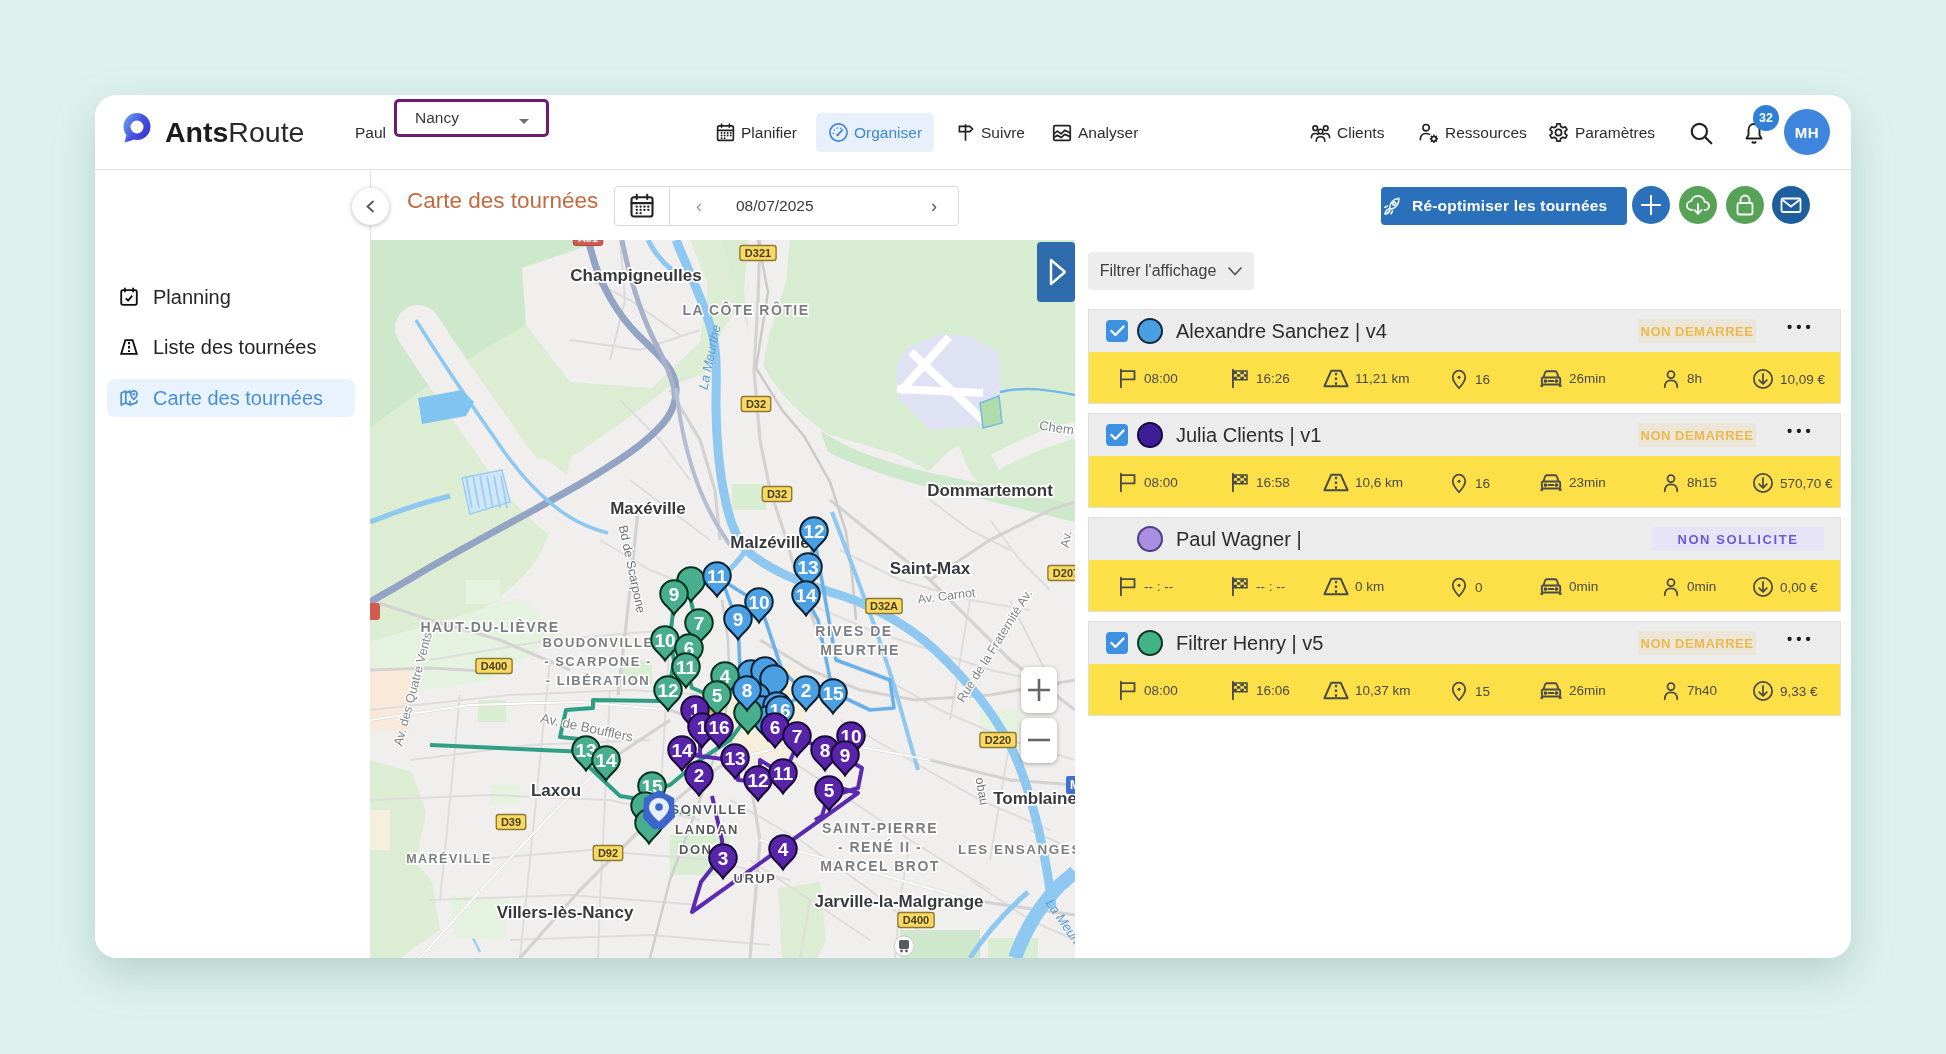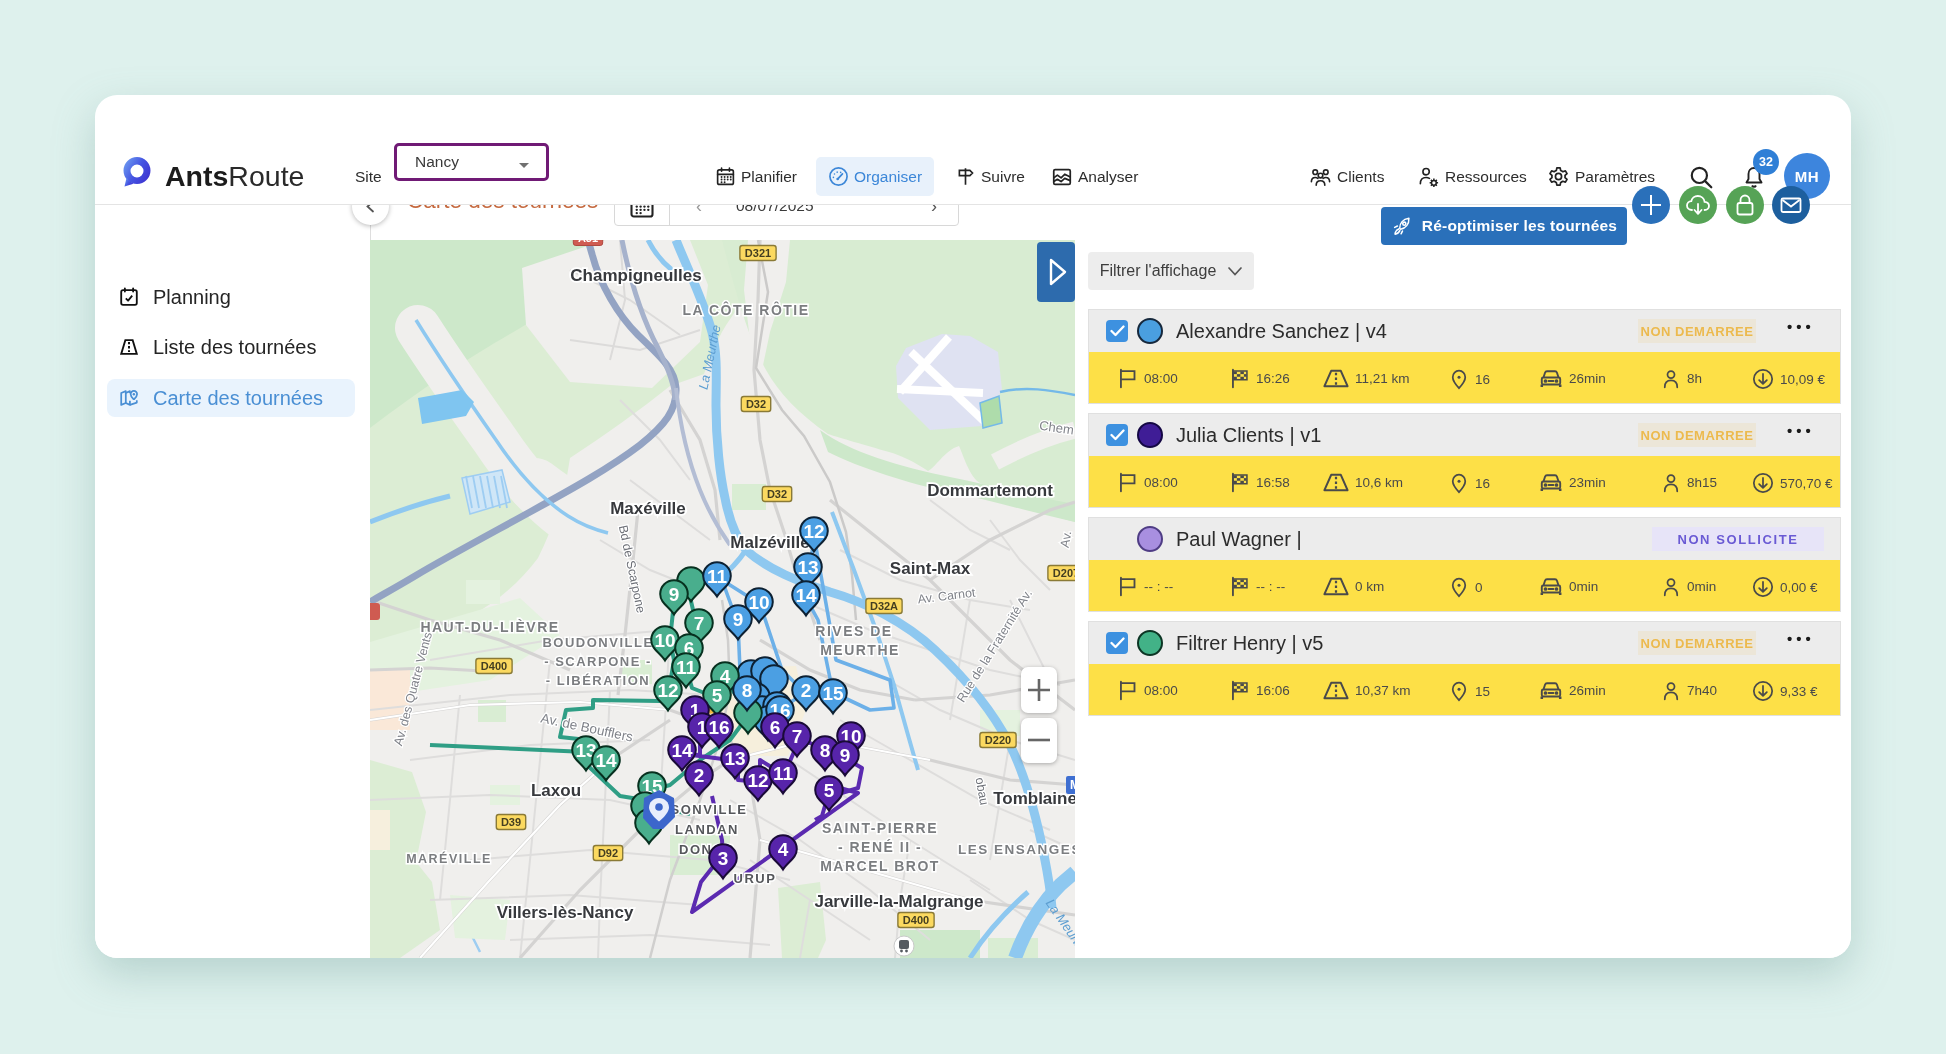--- a/index.html
+++ b/index.html
@@ -1,30 +1,30 @@
 <!DOCTYPE html>
 <html><head>
 <meta charset="utf-8">
 <style>
   * { margin:0; padding:0; box-sizing:border-box; }
   html,body { width:1946px; height:1054px; background:#def1ed; font-family:"Liberation Sans",sans-serif; overflow:hidden; }
   .app { position:absolute; left:95px; top:95px; width:1756px; height:863px; background:#ffffff; border-radius:22px; box-shadow:0 16px 40px rgba(110,155,150,0.35); overflow:hidden; }
   .abs { position:absolute; }
-  .nav { position:absolute; left:0; top:0; width:1756px; height:66px; background:#fff; border-bottom:1px solid #e4e4e4; z-index:5;margin-top:44px; }
+  .nav { position:absolute; left:0; top:0; width:1756px; height:75px; background:#fff; border-bottom:1px solid #e4e4e4; z-index:5; }
   .navitem { position:absolute; top:0; height:75px; display:flex; align-items:center; gap:5px; font-size:15.5px; color:#2d2d2d; }
   .navitem svg { display:block; }
   .logo-ants { font-size:28.5px; font-weight:bold; color:#1c1c1c; }
   .logo-route { font-size:28.5px; font-weight:400; color:#2a2a2a; }
   .sitebox { position:absolute; left:299px; top:4px; width:155px; height:38px; border:3px solid #701a75; border-radius:5px; font-size:15.5px; color:#3a3a3a; display:flex; align-items:center; padding-left:18px; }
   .orgpill { position:absolute; left:721px; top:18px; width:118px; height:39px; background:#e8f1fb; border-radius:5px; }
   .subhead { position:absolute; left:275px; top:75px; width:1481px; height:70px; background:#fff; border-left:1px solid #dedede; z-index:4; }
   .backbtn { position:absolute; left:-19px; top:18px; width:37px; height:37px; border-radius:50%; background:#fff; box-shadow:0 1px 5px rgba(0,0,0,0.28); display:flex; align-items:center; justify-content:center; z-index:6; }
   .pagetitle { position:absolute; left:36px; top:18px; font-size:22.5px; color:#c5693f; font-weight:500; letter-spacing:0; }
   .dategroup { position:absolute; left:243px; top:16px; width:345px; height:40px; border:1px solid #d8d8d8; border-radius:4px; background:#fff; display:flex; align-items:center; }
-  .reopt { position:absolute; left:1010px; top:17px; width:246px; height:38px; background:#2a70ba; border-radius:4px; color:#fff; font-size:15.5px; font-weight:bold; display:flex; align-items:center; justify-content:center; gap:9px; letter-spacing:0.2px;margin-top:20px; }
+  .reopt { position:absolute; left:1010px; top:17px; width:246px; height:38px; background:#2a70ba; border-radius:4px; color:#fff; font-size:15.5px; font-weight:bold; display:flex; align-items:center; justify-content:flex-start; gap:9px; letter-spacing:0.2px; }
   .cbtn { position:absolute; top:91px; width:38px; height:38px; border-radius:50%; display:flex; align-items:center; justify-content:center; z-index:6; }
   .side { position:absolute; left:0; top:75px; width:275px; height:788px; background:#fff; z-index:3; }
   .sitem { position:absolute; left:12px; width:248px; height:38px; display:flex; align-items:center; gap:13px; padding-left:11px; font-size:20px; color:#252525; }
   .sitem svg { display:block; }
   .sitem.active { background:#e9f3fd; border-radius:8px; color:#4a8fd4; }
   .map { position:absolute; left:275px; top:145px; width:705px; height:718px; }
   .panel { position:absolute; left:980px; top:145px; width:776px; height:718px; background:#fff; }
   .filterbtn { position:absolute; left:13px; top:12px; width:166px; height:38px; background:#ededed; border-radius:4px; display:flex; align-items:center; justify-content:center; gap:12px; font-size:16px; color:#3d3d3d; }
   .card { position:absolute; left:13px; width:753px; height:95px; border:1px solid #e0e0e0; background:#fff; }
   .chead { position:absolute; left:0; top:0; right:0; height:42px; background:#ececec; }
@@ -51,21 +51,21 @@
             <stop offset="1" stop-color="#3d30cf"></stop>
       </linearGradient>
         </defs>
       <path d="M15,2 A13.5,13.5 0 1 0 15,29 A13.5,13.5 0 0 0 15,2 Z M15,9.5 A6.5,6.5 0 1 1 15,22.5 A6.5,6.5 0 1 1 15,9.5 Z" fill="url(#lg)" fill-rule="evenodd"></path>
       <path d="M4.6,22.5 L2.5,31.5 L11.5,28.7 A13.5,13.5 0 0 1 4.6,22.5 Z" fill="url(#lg)"></path>
     </svg>
     <div class="navitem" style="left:70px;gap:0">
         <span class="logo-ants">Ants</span>
         <span class="logo-route">Route</span>
       </div>
-    <div class="navitem" style="left:260px;font-size:15.5px">Site</div>
+    <div class="navitem" style="left:260px;font-size:15.5px">Paul</div>
     <div class="sitebox">Nancy
       <svg style="position:absolute;right:16px;top:16px" width="12" height="8" viewBox="0 0 12 8">
           <path d="M1 1 L6 6 L11 1 Z" fill="#707070"></path>
         </svg>
     </div>
     <div class="orgpill"></div>
     <div class="navitem" style="left:620px"><svg width="21" height="21" viewBox="0 0 24 24">
           <g fill="none" stroke="#222" stroke-width="1.9">
             <rect x="3" y="4.5" width="18" height="16.5" rx="2"></rect>
             <path d="M3 9.5 H21 M7.5 2.5 V6 M16.5 2.5 V6" stroke-linecap="round"></path>

